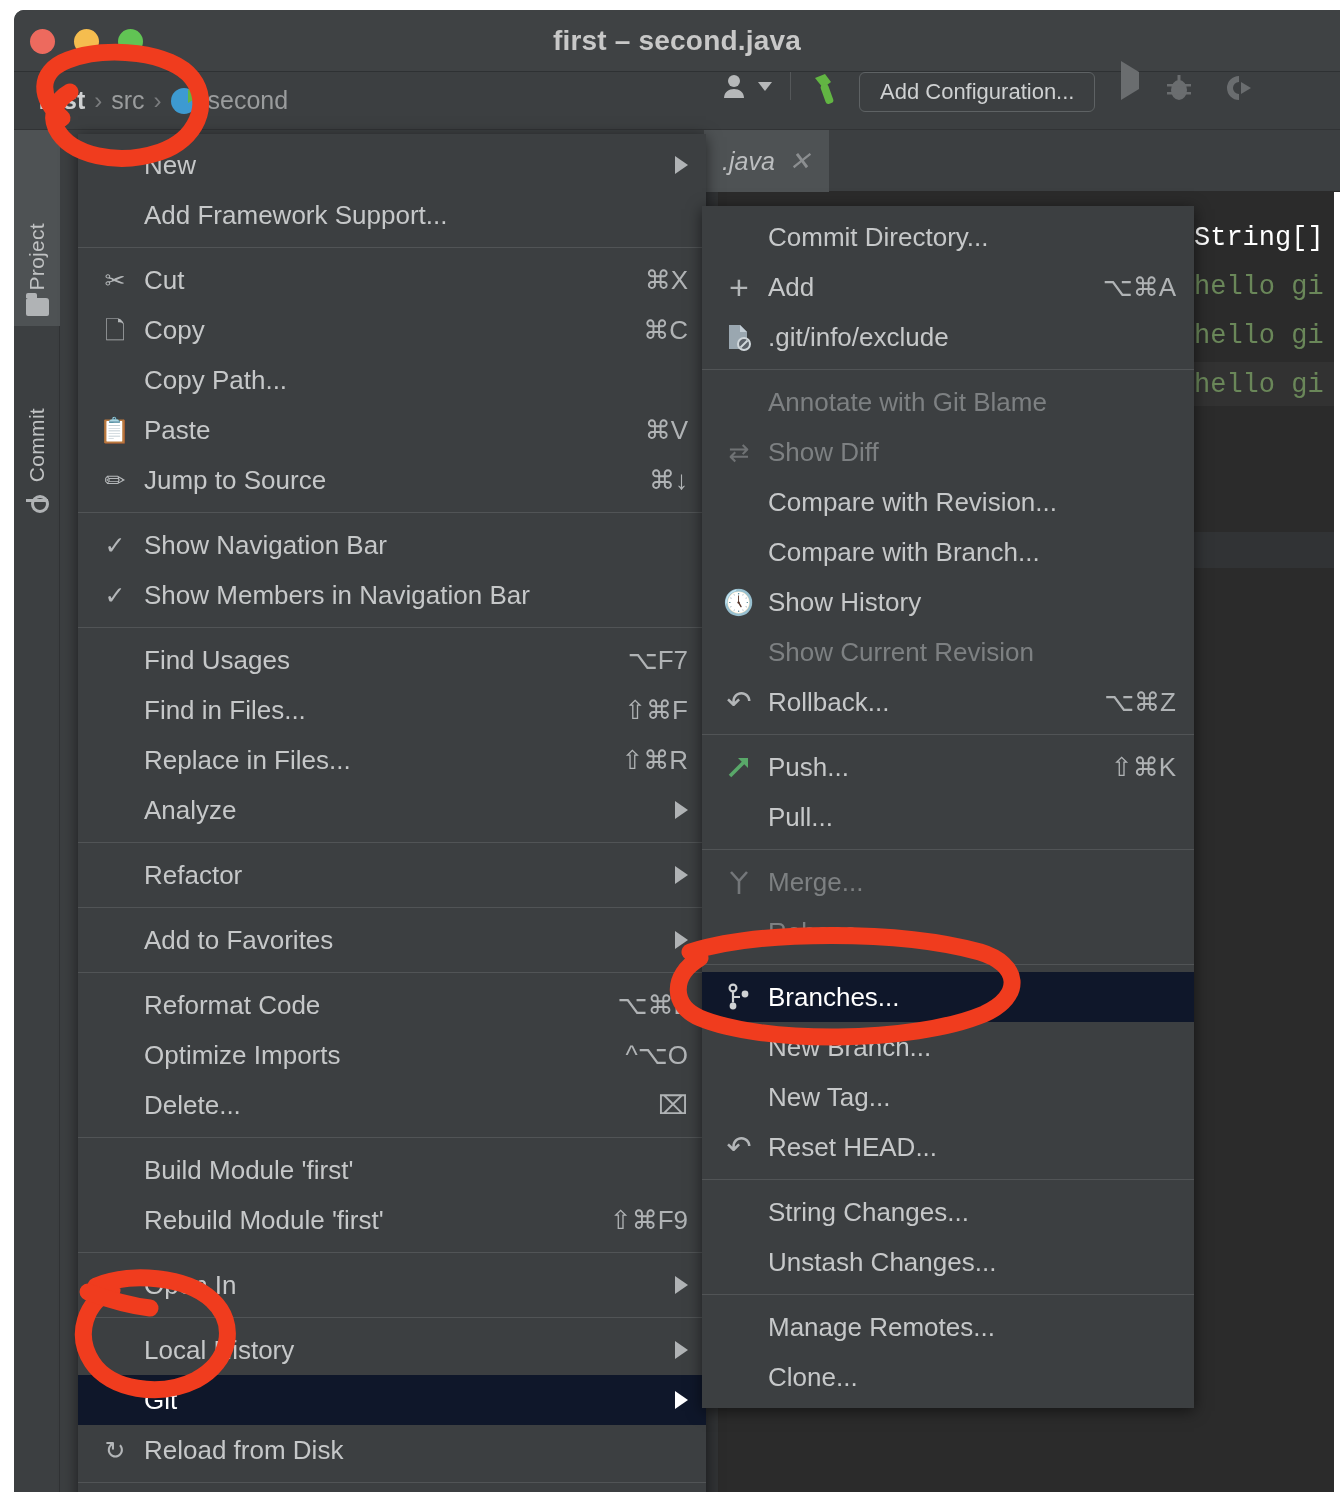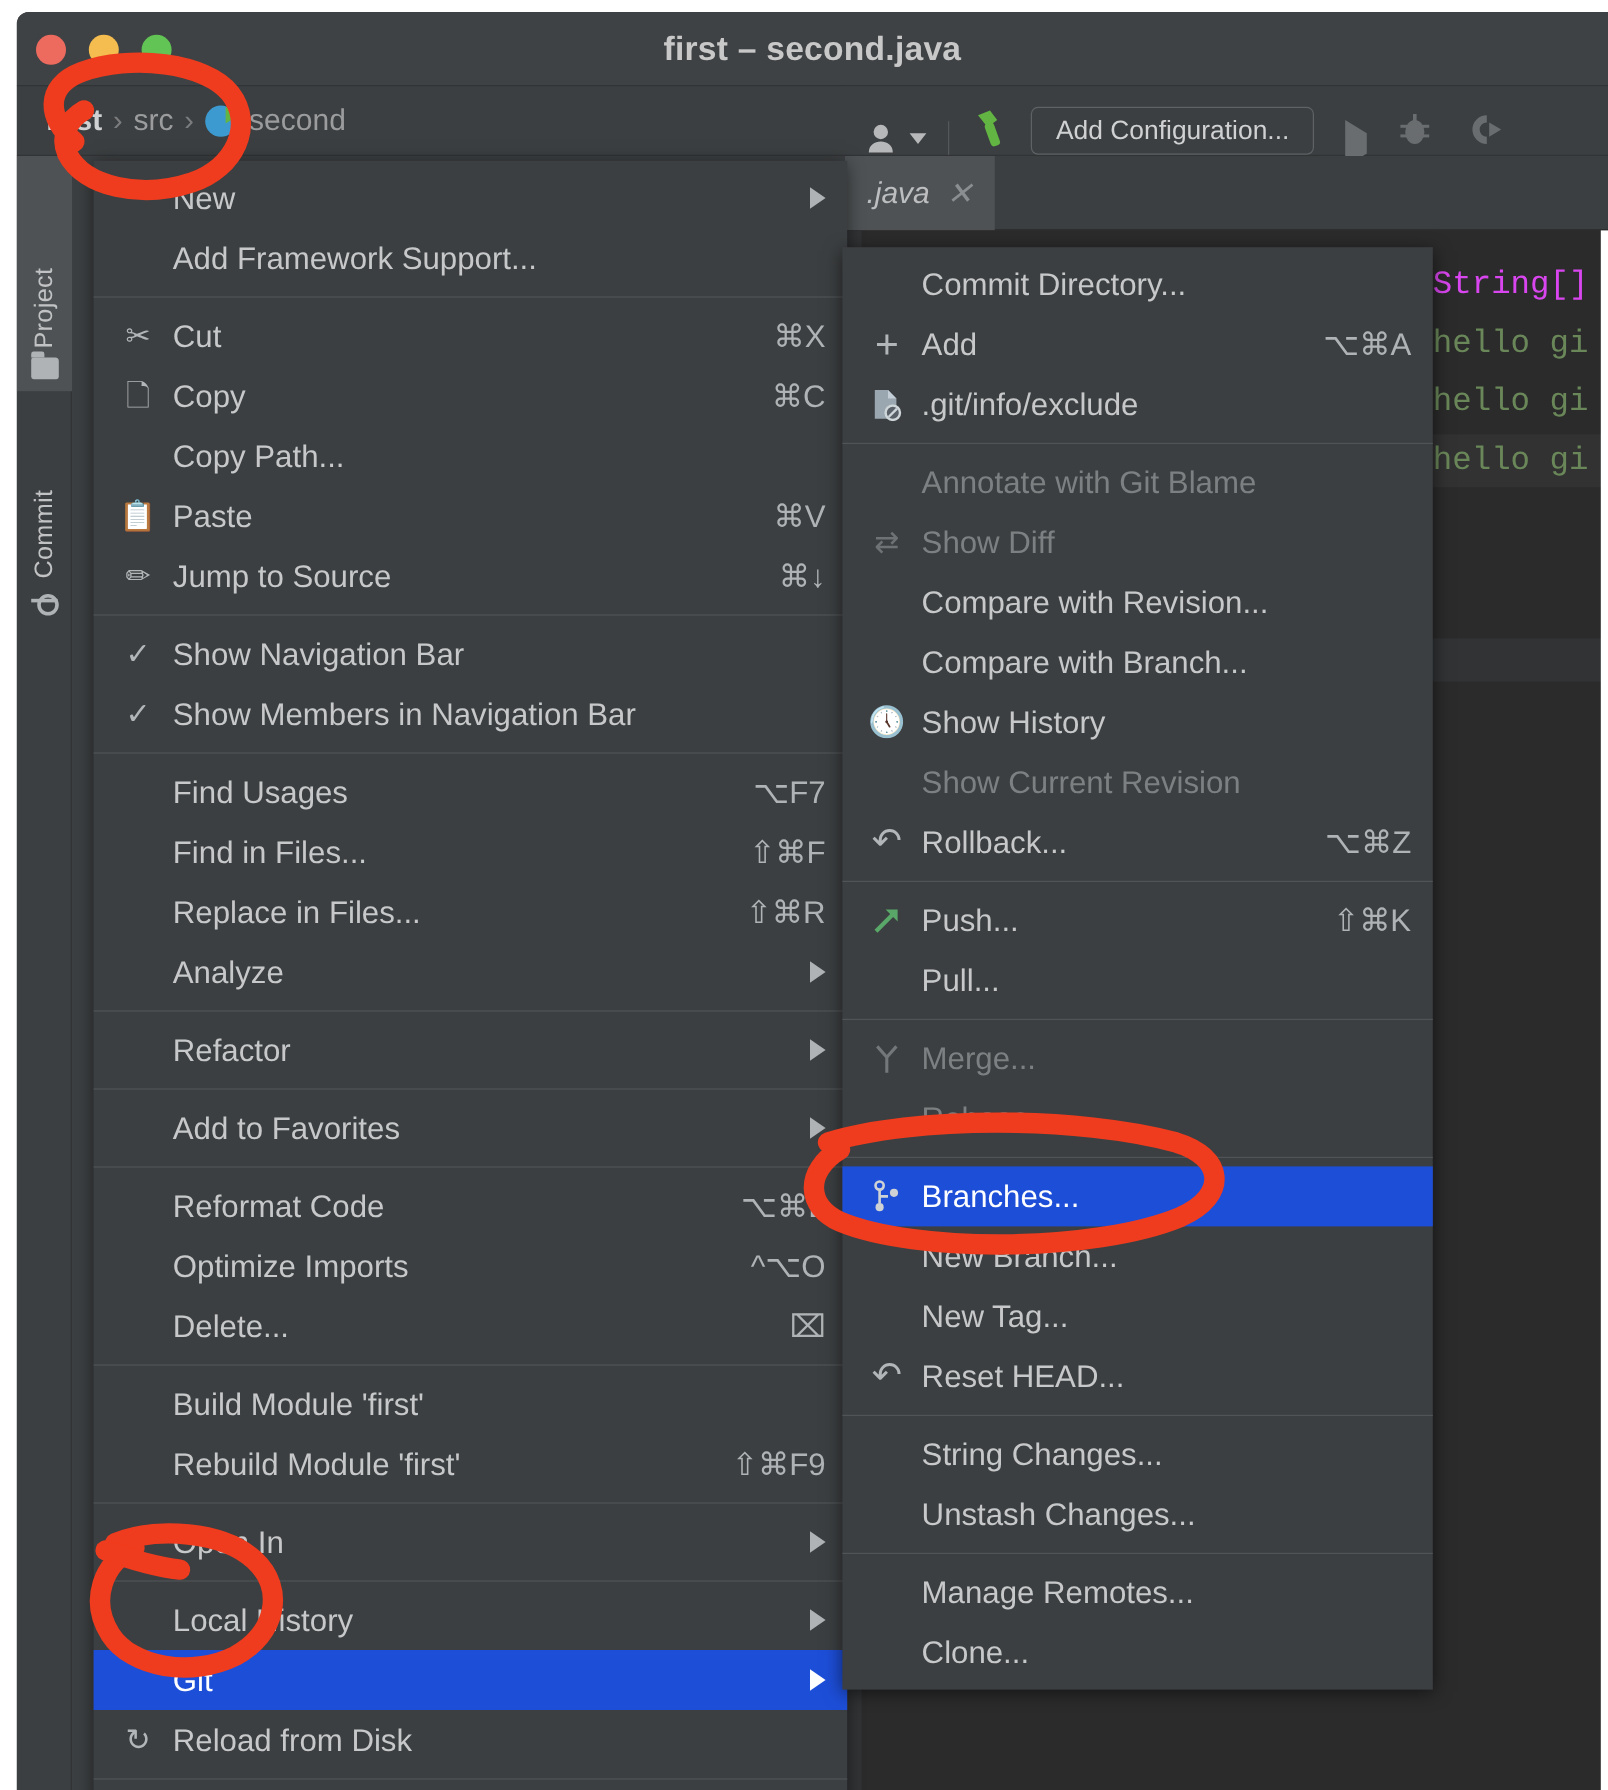--- a/index.html
+++ b/index.html
@@ -53,21 +53,21 @@
   }
   .java-ic::after {
     content: ""; position: absolute; right: -2px; top: 1px;
     border-left: 11px solid #62b543;
     border-top: 7px solid transparent; border-bottom: 7px solid transparent;
   }
 
   
   .toolbar {
     position: absolute; left: 690px; top: 62px; width: 636px; height: 58px;
-    background: #3c3f41; display: flex; align-items: flex-end; gap: 12px;
+    background: #3c3f41; display: flex; align-items: flex-start; gap: 12px;
     padding-left: 18px; border-bottom: 1px solid #313335;
   }
   .tb-person { display: flex; align-items: center; gap: 6px; }
   .tb-divider { width: 1px; height: 28px; background: #55585a; margin: 0 6px; }
   .tb-btn {
     height: 40px; padding: 0 20px; border: 1px solid #5e6264; border-radius: 6px;
     color: #cfd1d2; font-size: 22px; display: flex; align-items: center;
     background: transparent;
   }
   .tri-right { width: 0; height: 0; border-left: 18px solid #6a6d6f;
@@ -87,21 +87,21 @@
     background: #4e5254; display: flex; align-items: center; gap: 14px;
     color: #bcbec0; font-size: 25px; font-style: italic;
   }
   .code-pane { position: absolute; left: 0; top: 62px; right: 0; bottom: 0; background: #2b2b2b; }
   .gutter { position: absolute; left: 0; top: 0; width: 14px; height: 100%; background: #313335; }
   .code-lines {
     position: absolute; left: 490px; top: 22px;
     font-family: "Liberation Mono", monospace; font-size: 27px; line-height: 49px;
     white-space: nowrap;
   }
-  .c-white { color: #d946ef; }
+  .c-white { color: #ffffff; }
   .c-green { color: #6a8759; }
   .hl-band { position: absolute; left: 0; top: 170px; width: 100%; height: 44px; background: #323232; }
   .hl-band2 { position: absolute; left: 0; top: 340px; width: 100%; height: 36px; background: #313335; }
   .page-margin { position: absolute; right: 0; top: 0; width: 6px; height: 100%; background: #ffffff; }
 
   
   .toolwin-bar {
     position: absolute; left: 0; top: 120px; width: 46px; bottom: 0;
     background: #3c3f41; border-right: 1px solid #313335;
   }
@@ -126,21 +126,21 @@
     position: absolute; background: #3c3f41;
     box-shadow: 0 3px 14px rgba(0,0,0,.55);
     padding: 6px 0; z-index: 40;
   }
   .mi {
     position: relative; height: 50px; display: flex; align-items: center;
     color: #c6c8c9; font-size: 26px; padding-left: 66px; padding-right: 18px;
     white-space: nowrap;
   }
   .mi.disabled { color: #7d8082; }
-  .mi.sel { background: #1d4ed8; color: #ffffff; }
+  .mi.sel { background: #0f172a; color: #ffffff; }
   .mi .icon {
     position: absolute; left: 22px; top: 50%; transform: translateY(-50%);
     width: 30px; height: 30px; display: flex; align-items: center; justify-content: center;
     color: #b3b6b8; font-size: 25px; line-height: 1;
   }
   .mi .shortcut {
     margin-left: auto; color: #b0b3b5; font-size: 26px; padding-left: 50px;
   }
   .mi .arrow {
     margin-left: auto; width: 0; height: 0;

